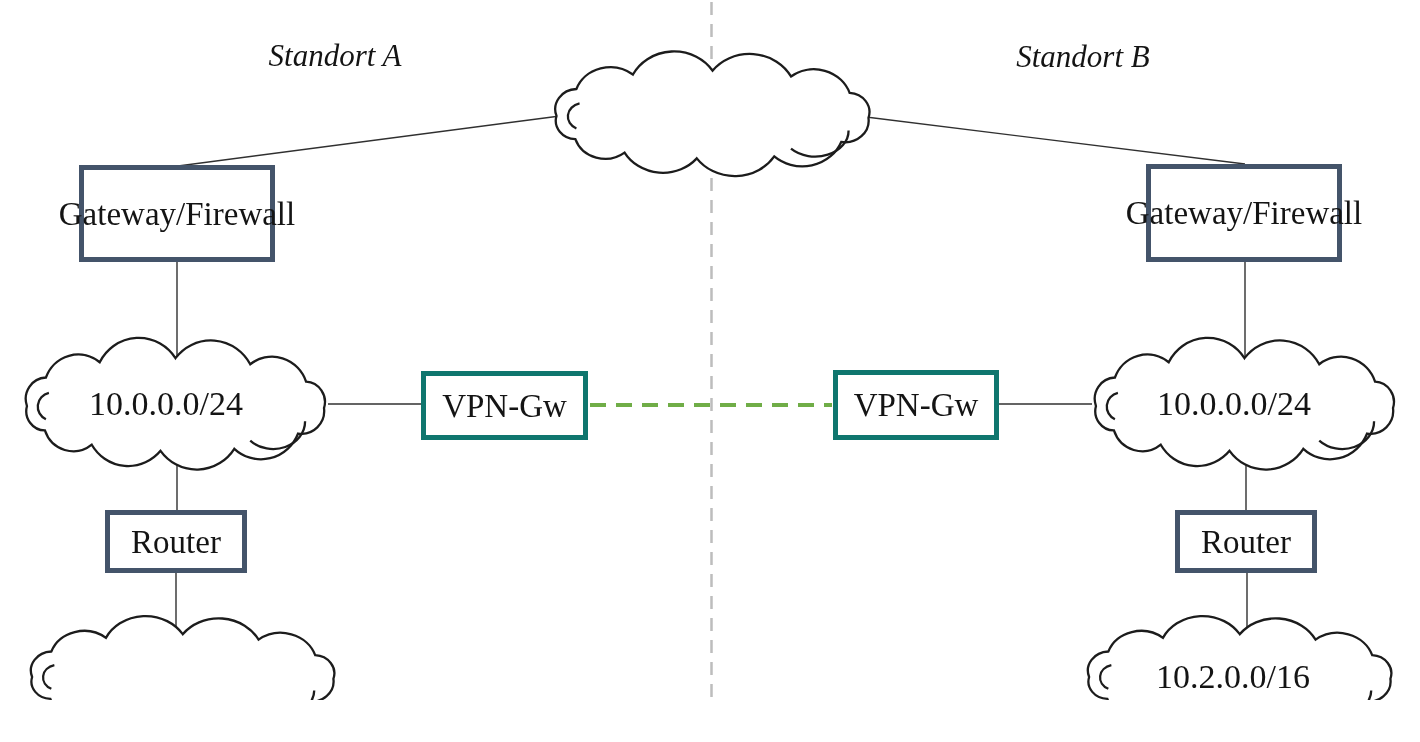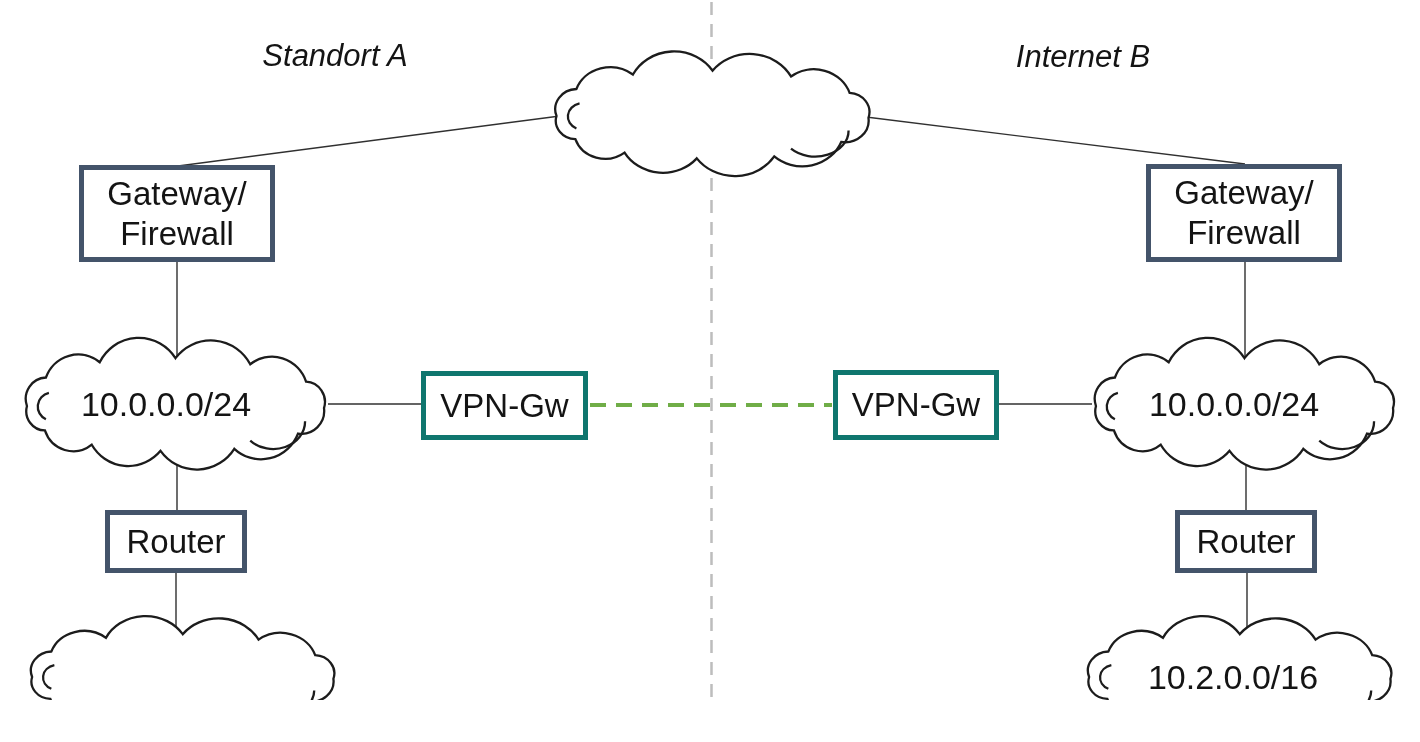--- a/index.html
+++ b/index.html
@@ -1,29 +1,29 @@
 <!DOCTYPE html>
 <html><head>
 <meta charset="utf-8">
 <style>
   html,body{margin:0;padding:0;background:#ffffff;}
   .canvas{
     position:relative;
     width:1420px;height:700px;
     background:#ffffff;
-    font-family:Liberation Sans, sans-serif;
+    font-family:Liberation Serif, serif;
     overflow:hidden;
     color:#161616;
   }
   .diagram-svg{position:absolute;left:0;top:0;}
   .node{
     position:absolute;
     background:#ffffff;
     box-sizing:border-box;
-    display:flex;flex-direction:column;
+    display:flex;flex-direction:row;
     align-items:center;justify-content:center;
     text-align:center;
     font-size:33px;line-height:40px;
     color:#141414;
     white-space:nowrap;
   }
   .node.dark{border:5px solid #44546a;}
   .node.green{border:5px solid #0f766e;}
   .cloud-label{
     position:absolute;
@@ -73,21 +73,21 @@
     <line x1="590" y1="405" x2="832" y2="405" stroke="#70ad47" stroke-width="4" stroke-dasharray="16 10"></line>
 
     <use href="#cloudShape" transform="translate(545,62) scale(0.5234,0.4818)"></use>
     <use href="#cloudShape" transform="translate(16,349) scale(0.4984,0.5091)"></use>
     <use href="#cloudShape" transform="translate(1085,349) scale(0.4984,0.5091)"></use>
     <use href="#cloudShape" transform="translate(21,626) scale(0.5055,0.455)"></use>
     <use href="#cloudShape" transform="translate(1078,626) scale(0.5055,0.455)"></use>
   </svg>
 
   <div class="site-title" style="left:335px;top:56px;">Standort A</div>
-  <div class="site-title" style="left:1083px;top:57px;">Internet B</div>
+  <div class="site-title" style="left:1083px;top:57px;">Standort B</div>
 
   <div class="cloud-label" style="left:166px;top:404px;">10.0.0.0/24</div>
   <div class="cloud-label" style="left:1234px;top:404px;">10.0.0.0/24</div>
   <div class="cloud-label" style="left:1233px;top:677px;">10.2.0.0/16</div>
 
   <div class="node dark" style="left:79px;top:165px;width:196px;height:97px;">
     <span>Gateway/</span>
     <span>Firewall</span>
   </div>
 

